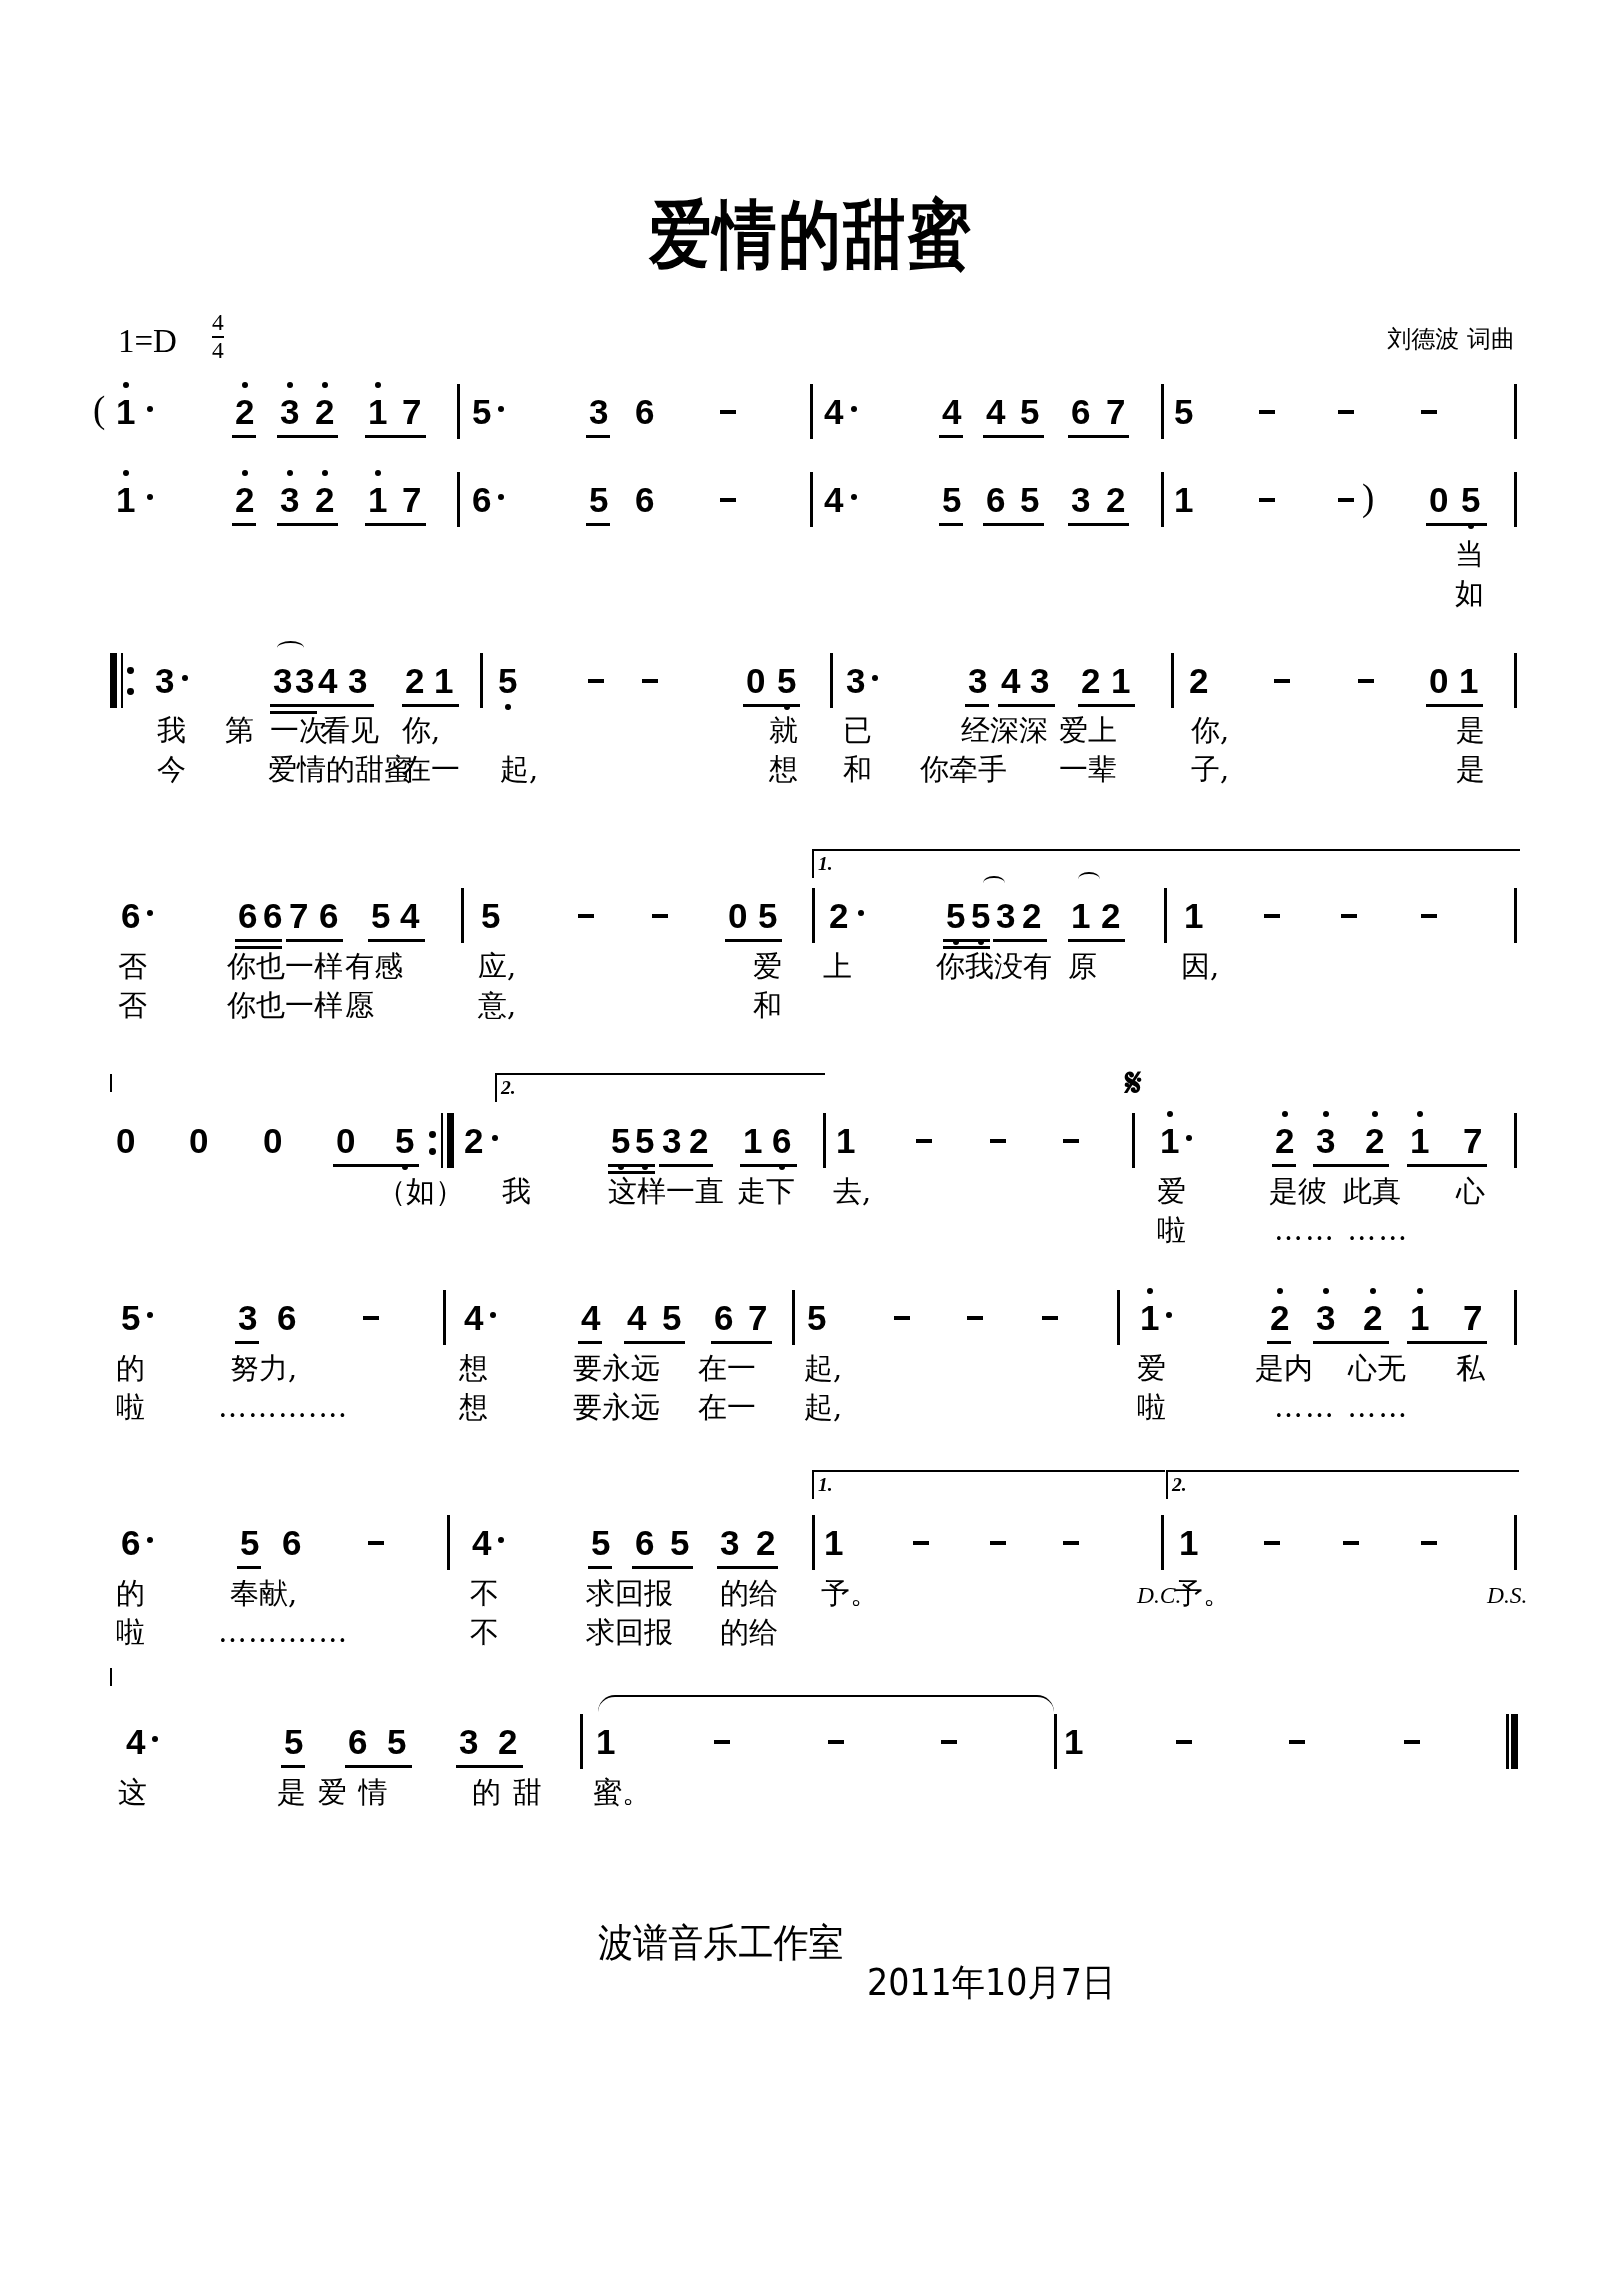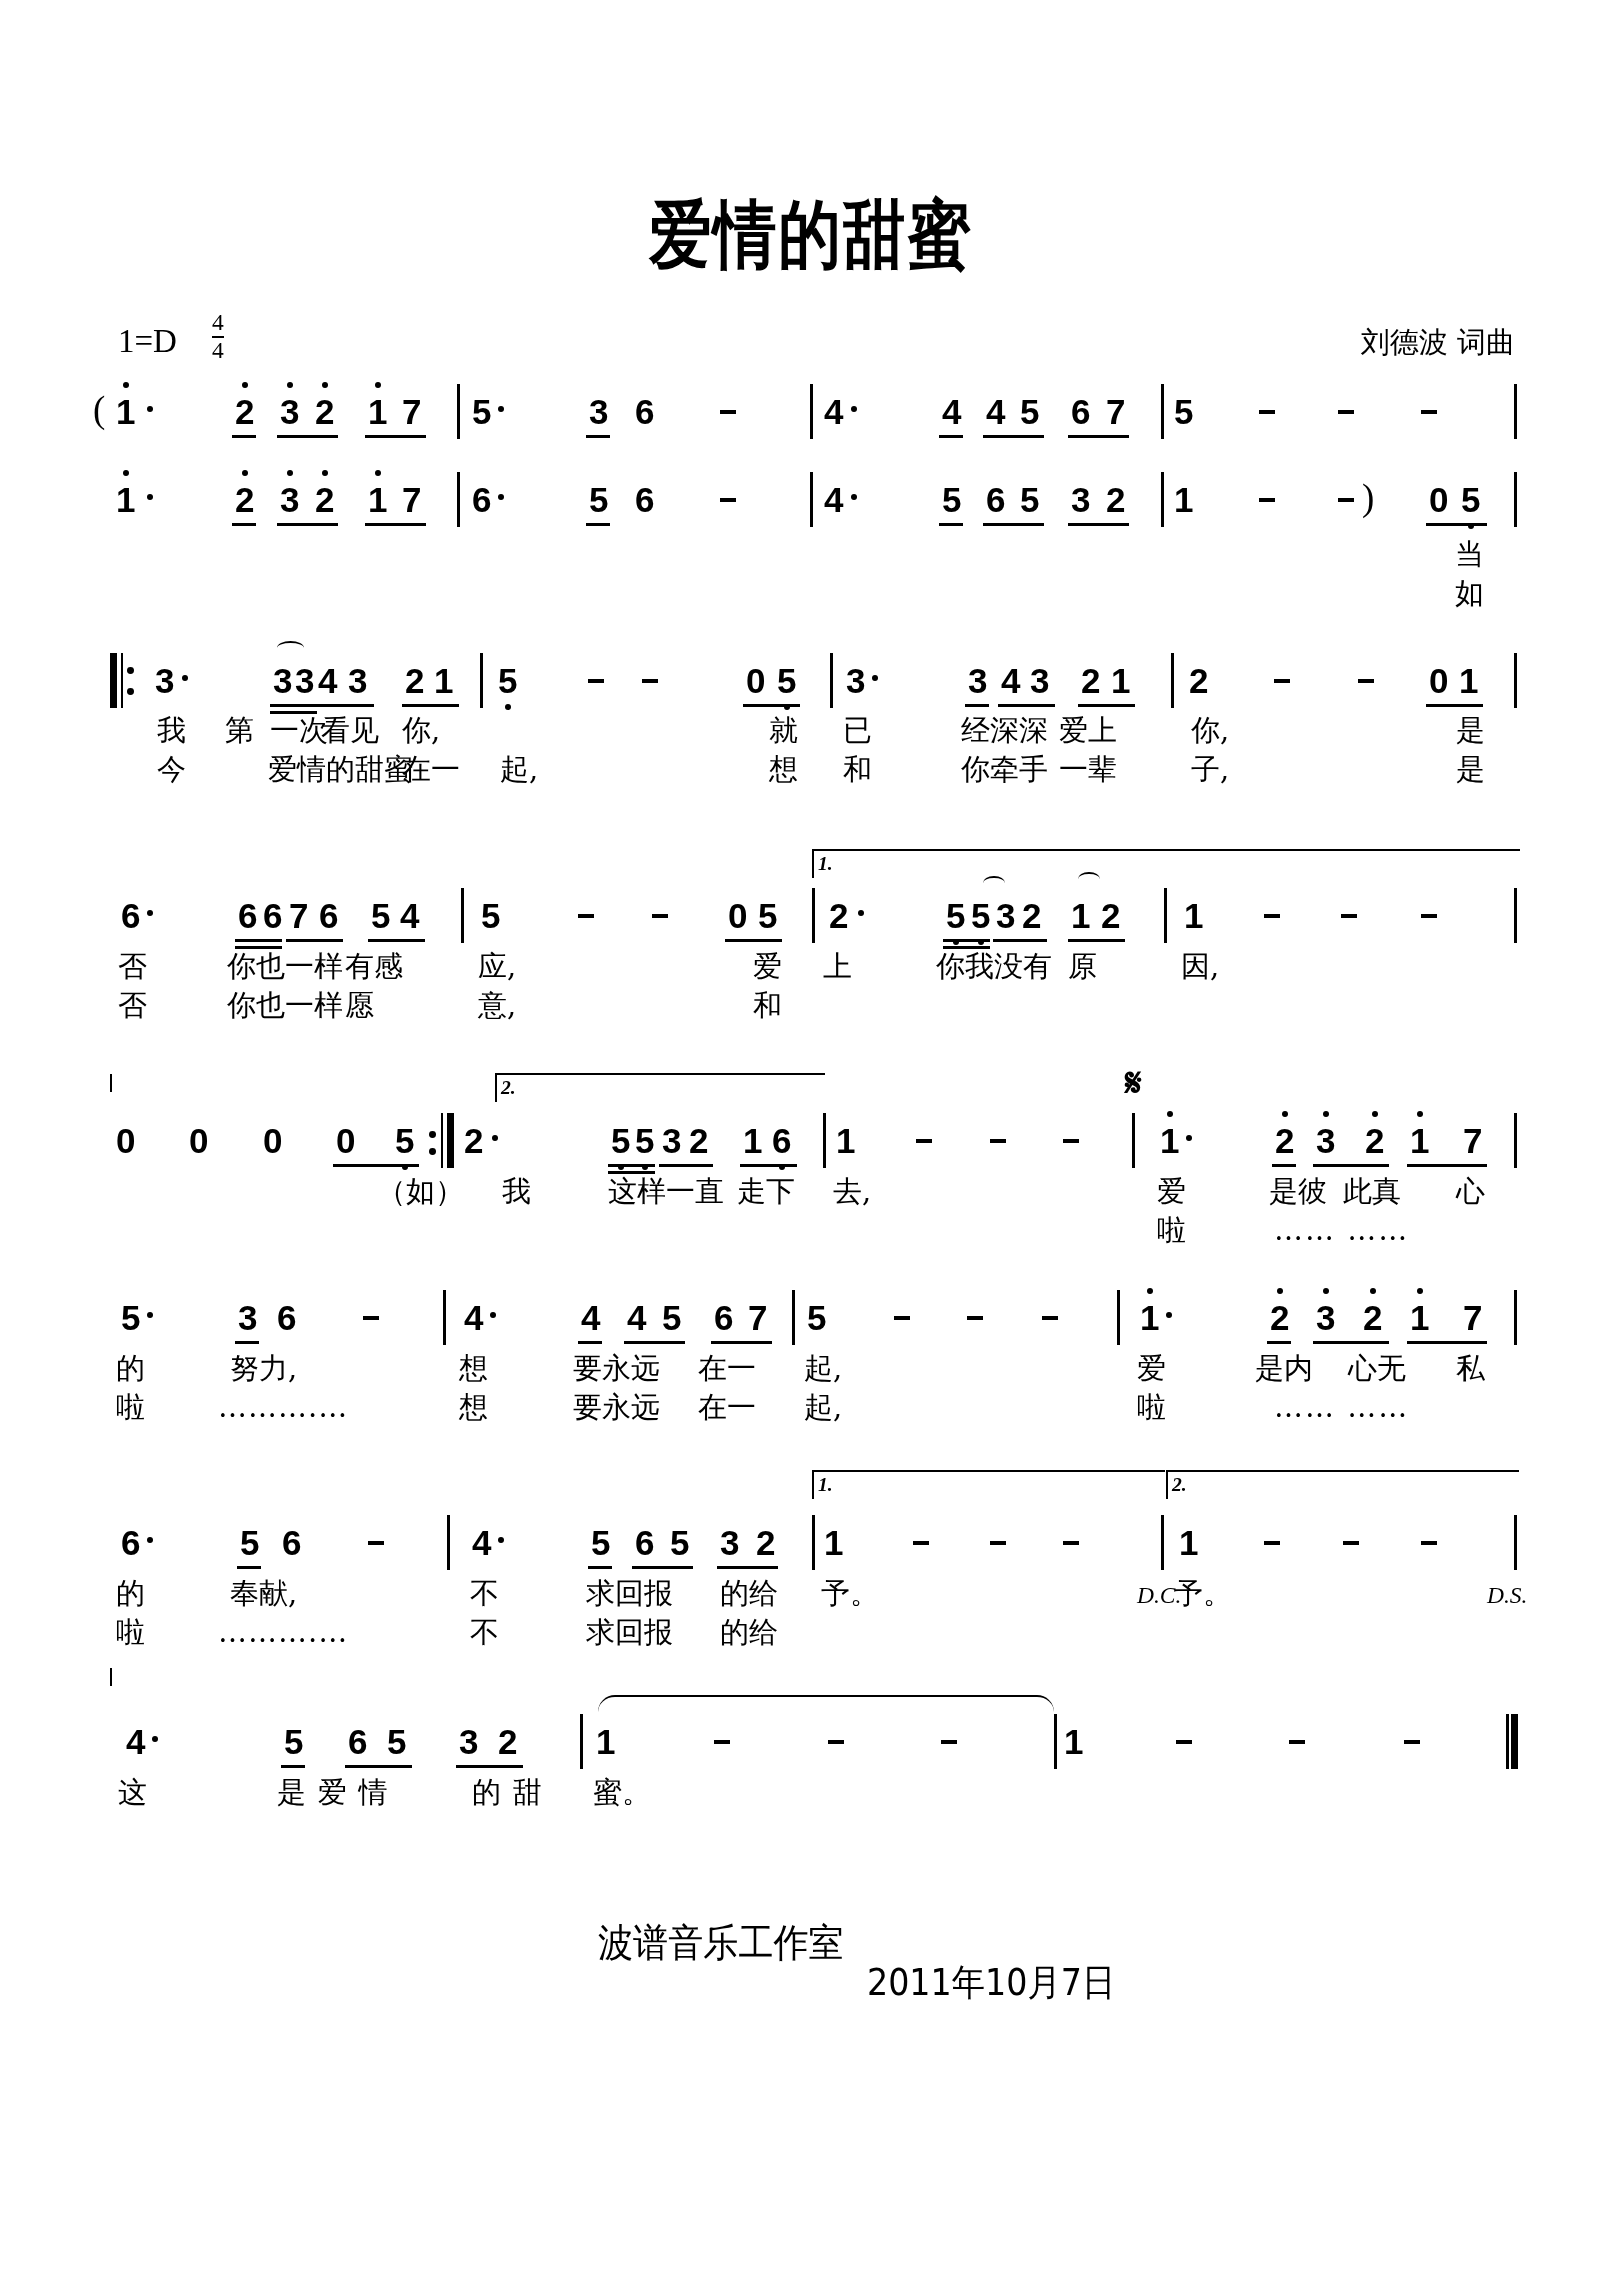--- a/index.html
+++ b/index.html
@@ -4,21 +4,21 @@
 <style>
   html, body { margin:0; padding:0; background:#ffffff; }
   body { width:1621px; height:2293px; position:relative; overflow:hidden;
          font-family:"Liberation Sans", "DejaVu Sans", sans-serif; color:#000; }
   .title { position:absolute; left:0; width:1621px; top:186px; text-align:center;
            font-size:74px; font-weight:bold; letter-spacing:2px; transform:scaleX(0.85); }
   .key { position:absolute; left:118px; top:323px; font-size:33px; font-family:"Liberation Serif", serif; }
   .timesig { position:absolute; left:208px; top:312px; width:19.6px; text-align:center;
              font-family:"Liberation Serif", serif; font-size:23.5px; line-height:21.6px; }
   .timesig .bar { display:block; height:2.9px; background:#000; margin:2px 3.9px; }
-  .author { position:absolute; right:106px; top:323px; font-family:"DejaVu Serif", serif; font-size:29px; }
+  .author { position:absolute; right:106px; top:323px; font-family:"DejaVu Serif", serif; font-size:24px; }
   .row { position:absolute; left:0; width:1621px; height:59px; }
   .n { position:absolute; top:0; font-family:"Liberation Sans", sans-serif; font-weight:bold;
        font-size:35px; line-height:43px; text-align:center; width:25.5px; }
   .n.hi::before { content:""; position:absolute; left:9.8px; top:-7.8px; width:5.9px; height:5.9px; border-radius:50%; background:#000; }
   .n.lo::after  { content:""; position:absolute; left:9.8px; bottom:-7.8px; width:5.9px; height:5.9px; border-radius:50%; background:#000; }
   .dot { position:absolute; top:15.7px; width:5.9px; height:5.9px; border-radius:50%; background:#000; }
   .dash { position:absolute; top:19.6px; width:15.7px; height:4.9px; background:#000; }
   .ul { position:absolute; height:2.9px; background:#000; top:45px; }
   .ul2 { position:absolute; height:2.9px; background:#000; top:52px; }
   .bl { position:absolute; top:-5.9px; width:2.9px; height:55px; background:#000; }
@@ -186,21 +186,21 @@
 
   <span class="lyr" style="left:1191px;top:54px">你,</span>
   <span class="lyr" style="left:1456px;top:54px">是</span>
 
   <span class="lyr" style="left:157px;top:93px">今</span>
   <span class="lyr" style="left:268px;top:93px">爱情的甜蜜</span>
   <span class="lyr" style="left:402px;top:93px">在一</span>
   <span class="lyr" style="left:500px;top:93px">起,</span>
   <span class="lyr" style="left:769px;top:93px">想</span>
   <span class="lyr" style="left:843px;top:93px">和</span>
-  <span class="lyr" style="left:961px;top:93px">你牵手</span>
+  <span class="lyr" style="left:920px;top:93px">你牵手</span>
   <span class="lyr" style="left:1059px;top:93px">一辈</span>
   <span class="lyr" style="left:1191px;top:93px">子,</span>
   <span class="lyr" style="left:1456px;top:93px">是</span>
 </div>
 
 <div class="volta" style="left:812px;top:849px;width:706px">
     <span>1.</span>
   </div>
 <div class="row" style="top:894px">
   <span class="n" style="left:118px">6</span>

